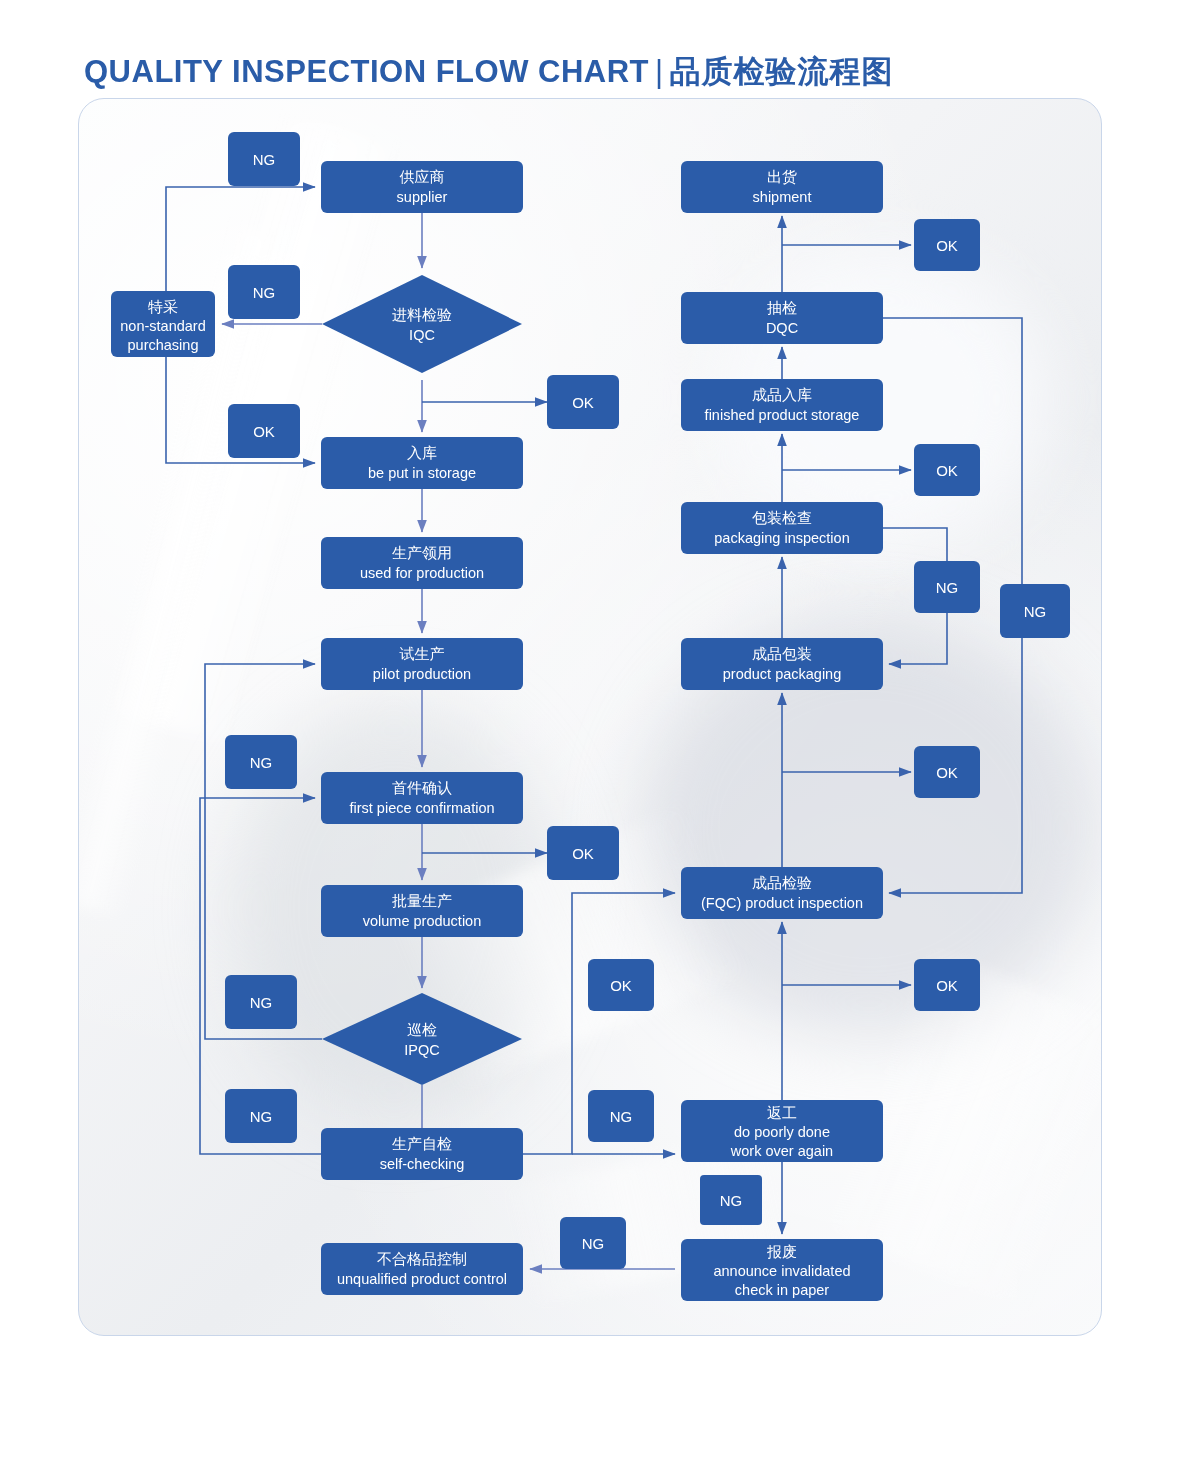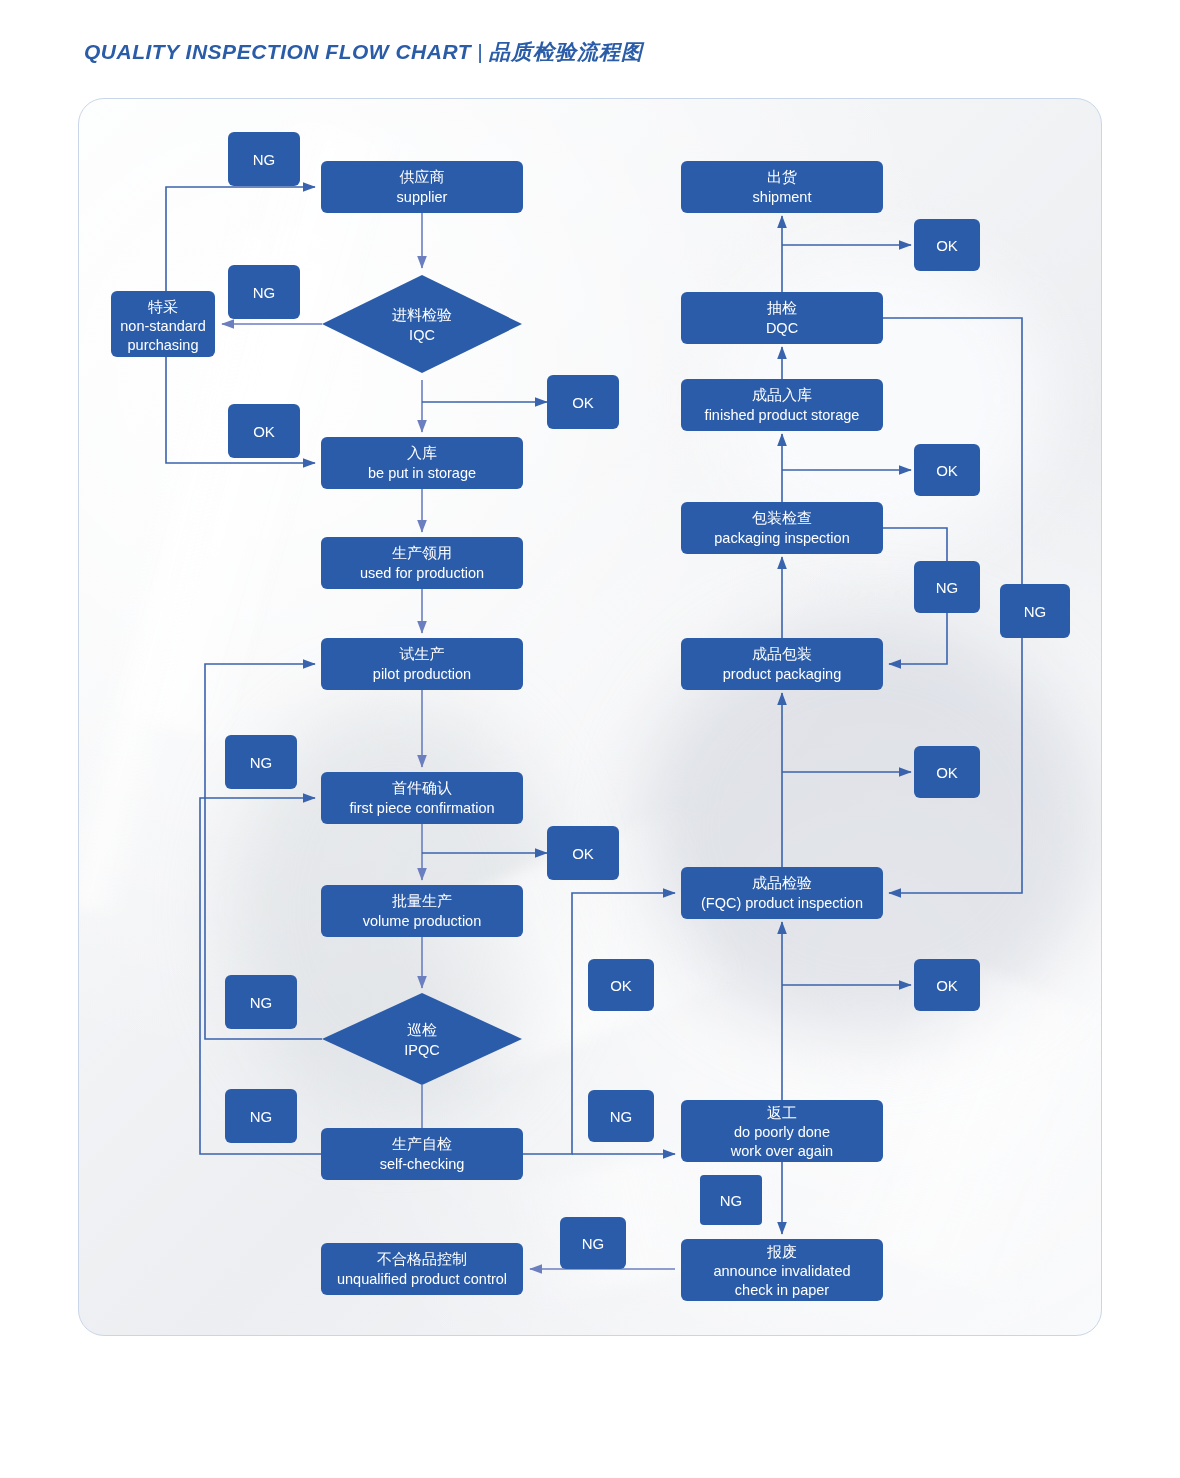--- a/index.html
+++ b/index.html
@@ -4,26 +4,25 @@
 <style>
   html,body{margin:0;padding:0;}
   body{
     width:1180px;height:1478px;
     background:#ffffff;
     font-family:"Liberation Sans","DejaVu Sans",sans-serif;
     overflow:hidden;
     position:relative;
   }
   #title{
-    position:absolute;left:84px;top:38px;
-    font-size:21px;font-weight:bold;
+    position:absolute;left:84px;top:51px;
+    font-size:31px;font-weight:bold;
     letter-spacing:0.5px;
     color:#2a5ca8;
     white-space:nowrap;
-    font-style:italic;
   }
   #title .sep{font-weight:normal;padding:0 6px;color:#2a5ca8;}
   #title .cn{font-weight:bold;letter-spacing:1px;}
   #panel{
     position:absolute;left:78px;top:98px;
     width:1022px;height:1236px;
     border:1px solid #c9d6ea;
     border-radius:26px;
     background:
       radial-gradient(circle at 18% 22%, rgba(255,255,255,0.95) 0%, rgba(255,255,255,0) 55%),

